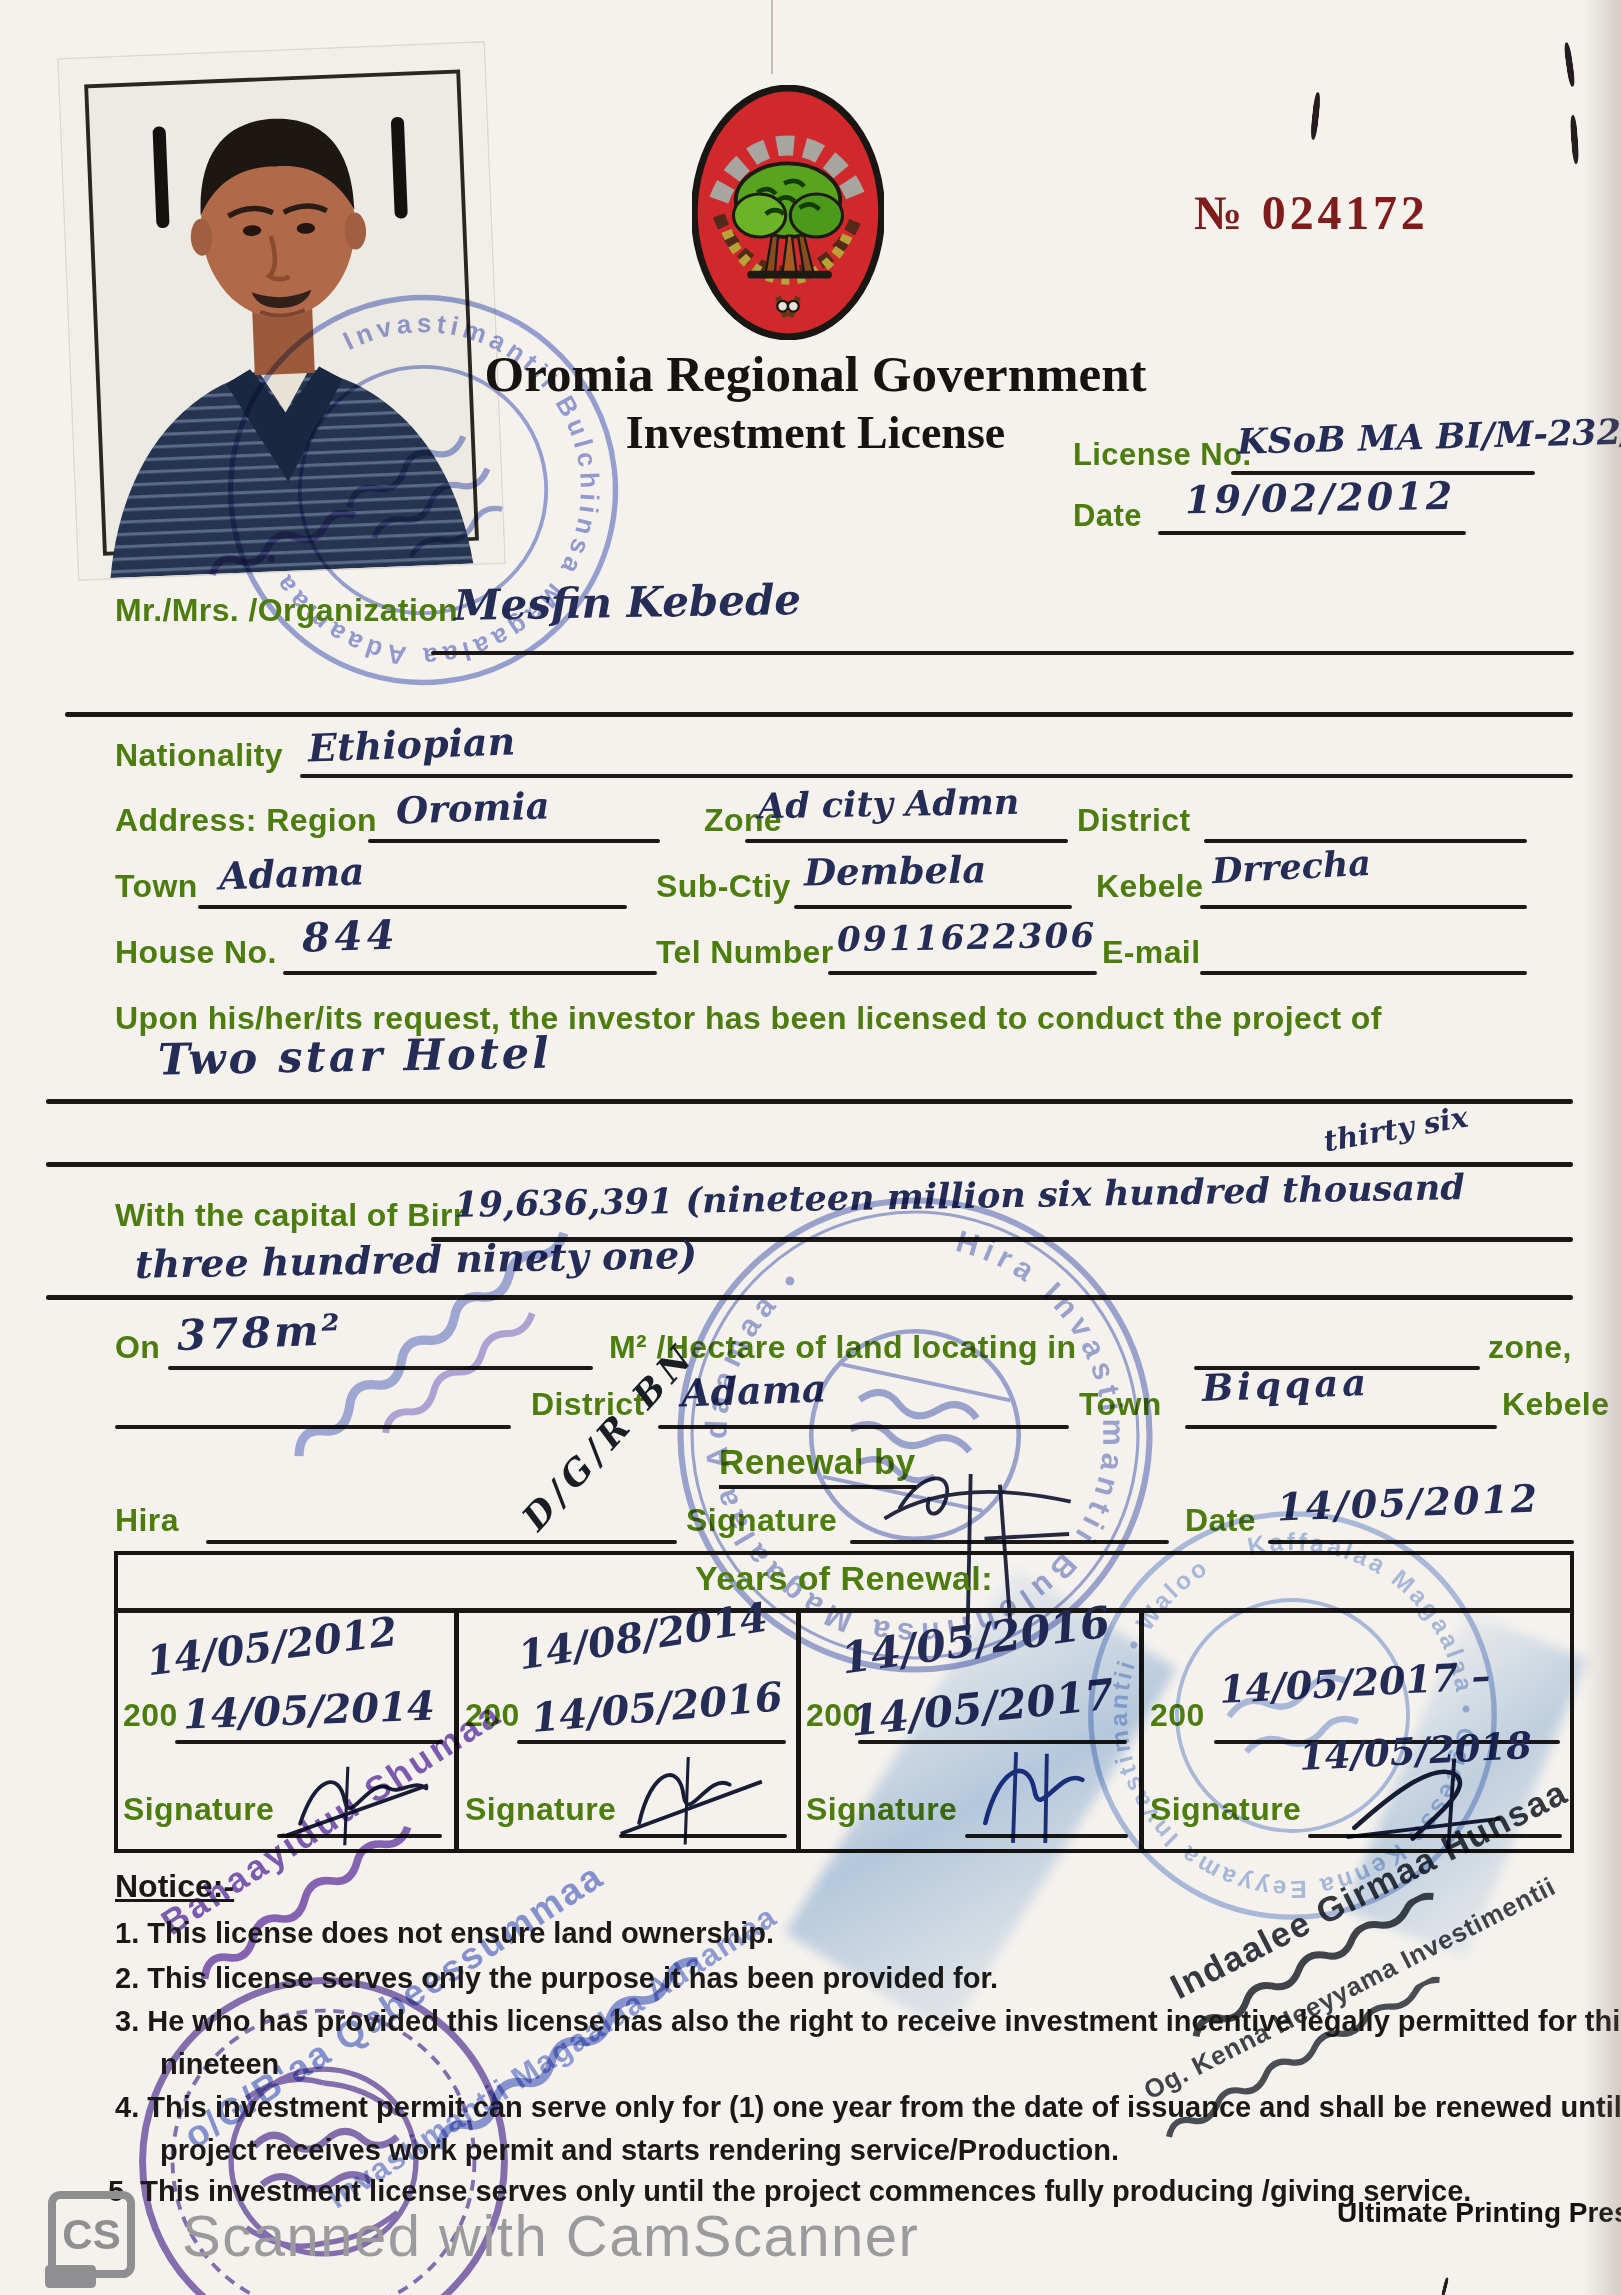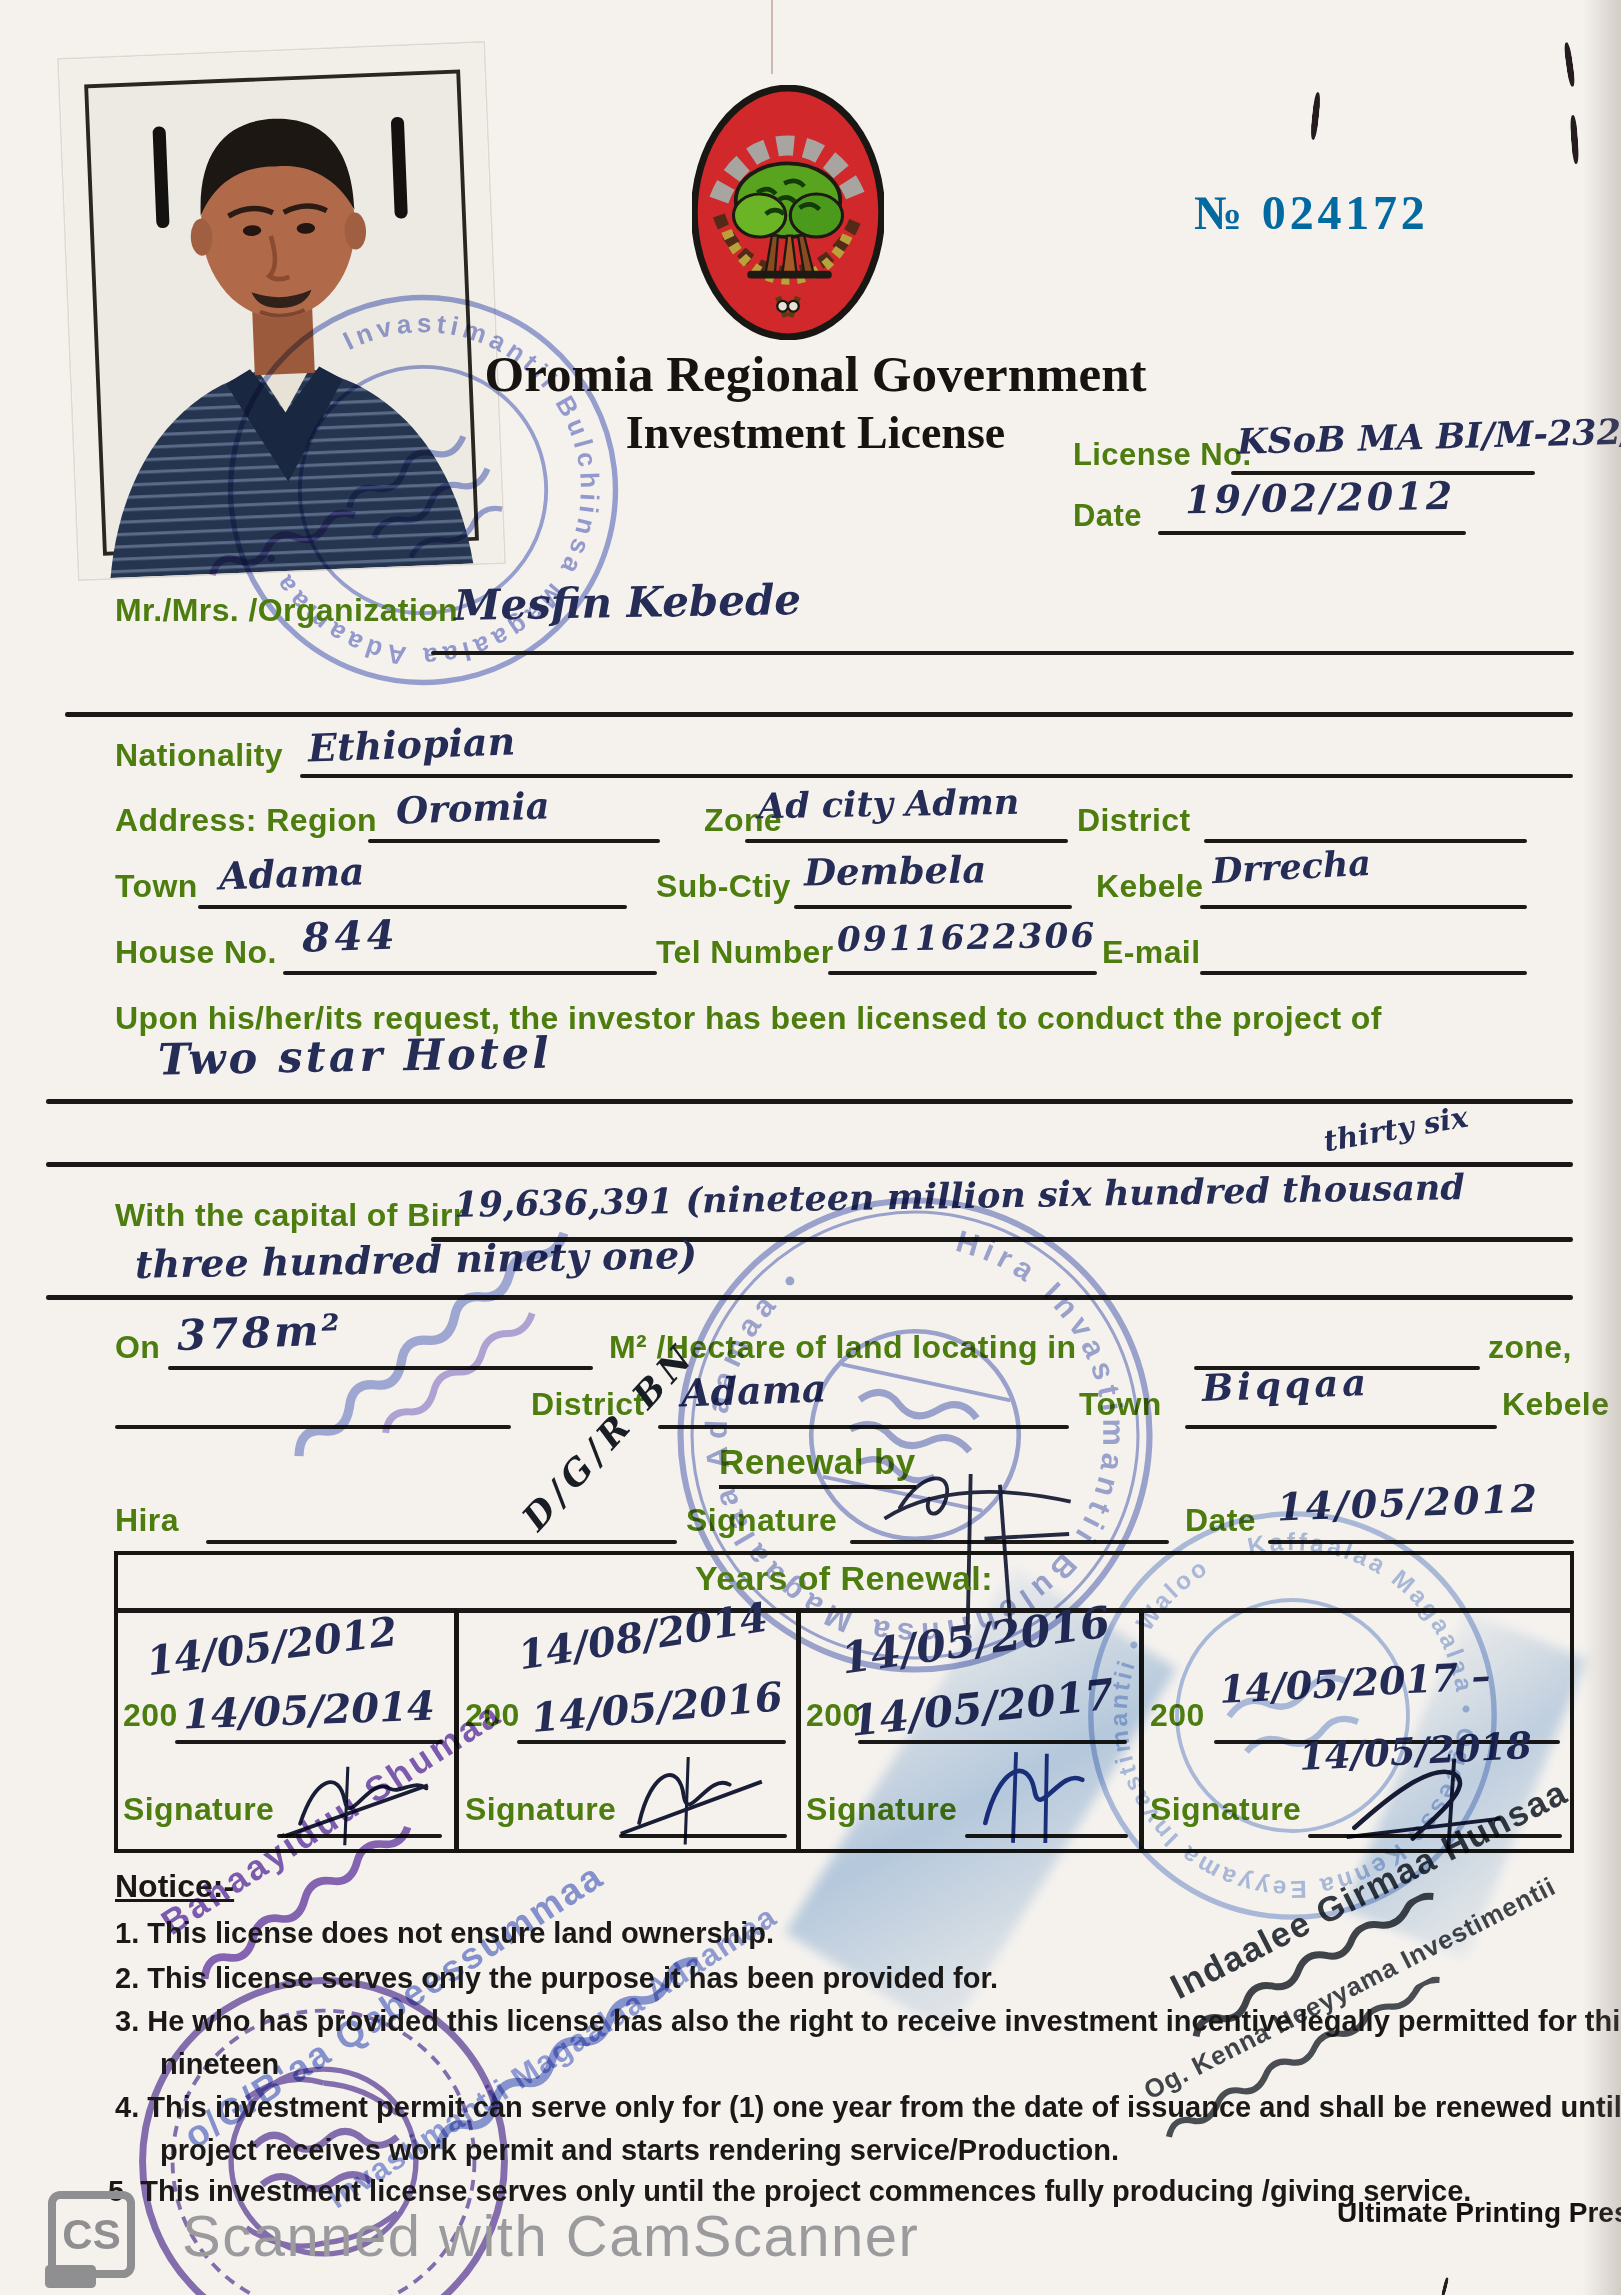--- a/index.html
+++ b/index.html
@@ -94,21 +94,21 @@
     <path d="M112,276 l10,26 M138,276 l-10,26" stroke="#5a3a16" stroke-width="8"></path>
     <circle cx="118" cy="288" r="7" fill="#e8e2d6" stroke="#1c1a12" stroke-width="3"></circle>
     <circle cx="132" cy="288" r="7" fill="#e8e2d6" stroke="#1c1a12" stroke-width="3"></circle>
   </svg>
 
   <div class="abs serif" style="left:400px;top:345px;width:831px;text-align:center;font-weight:bold;color:#161310;">
     <div style="font-size:51px;">Oromia Regional Government</div>
     <div style="font-size:46px;margin-top:3.1px;">Investment License</div>
   </div>
 
-  <div class="abs serif" style="left:1194px;top:185px;font-size:48px;font-weight:bold;color:#0369a1;letter-spacing:3.8px;">№ 024172</div>
+  <div class="abs serif" style="left:1194px;top:185px;font-size:48px;font-weight:bold;color:#7f1d1d;letter-spacing:3.8px;">№ 024172</div>
   <div class="inkmark" style="left:1312px;top:92px;height:48px;transform:rotate(6deg);"></div>
   <div class="inkmark" style="left:1566px;top:42px;height:45px;transform:rotate(-8deg);"></div>
   <div class="inkmark" style="left:1571px;top:115px;height:49px;transform:rotate(-4deg);"></div>
   <div class="abs" style="left:771px;top:0;width:2.3px;height:74px;background:#cdb9b0;"></div>
 
   <div class="lbl" style="left:1073px;top:437px;">License No.</div>
   <div class="hw" style="left:1237px;top:415px;font-size:35px;transform:rotate(-1.5deg);">KSoB MA BI/M-232/12</div>
   <div class="rule" style="left:1231px;top:471px;width:304px;"></div>
   <div class="lbl" style="left:1073px;top:498px;">Date</div>
   <div class="hw" style="left:1185px;top:475px;font-size:38px;transform:rotate(-1deg);letter-spacing:3.1px;">19/02/2012</div>

